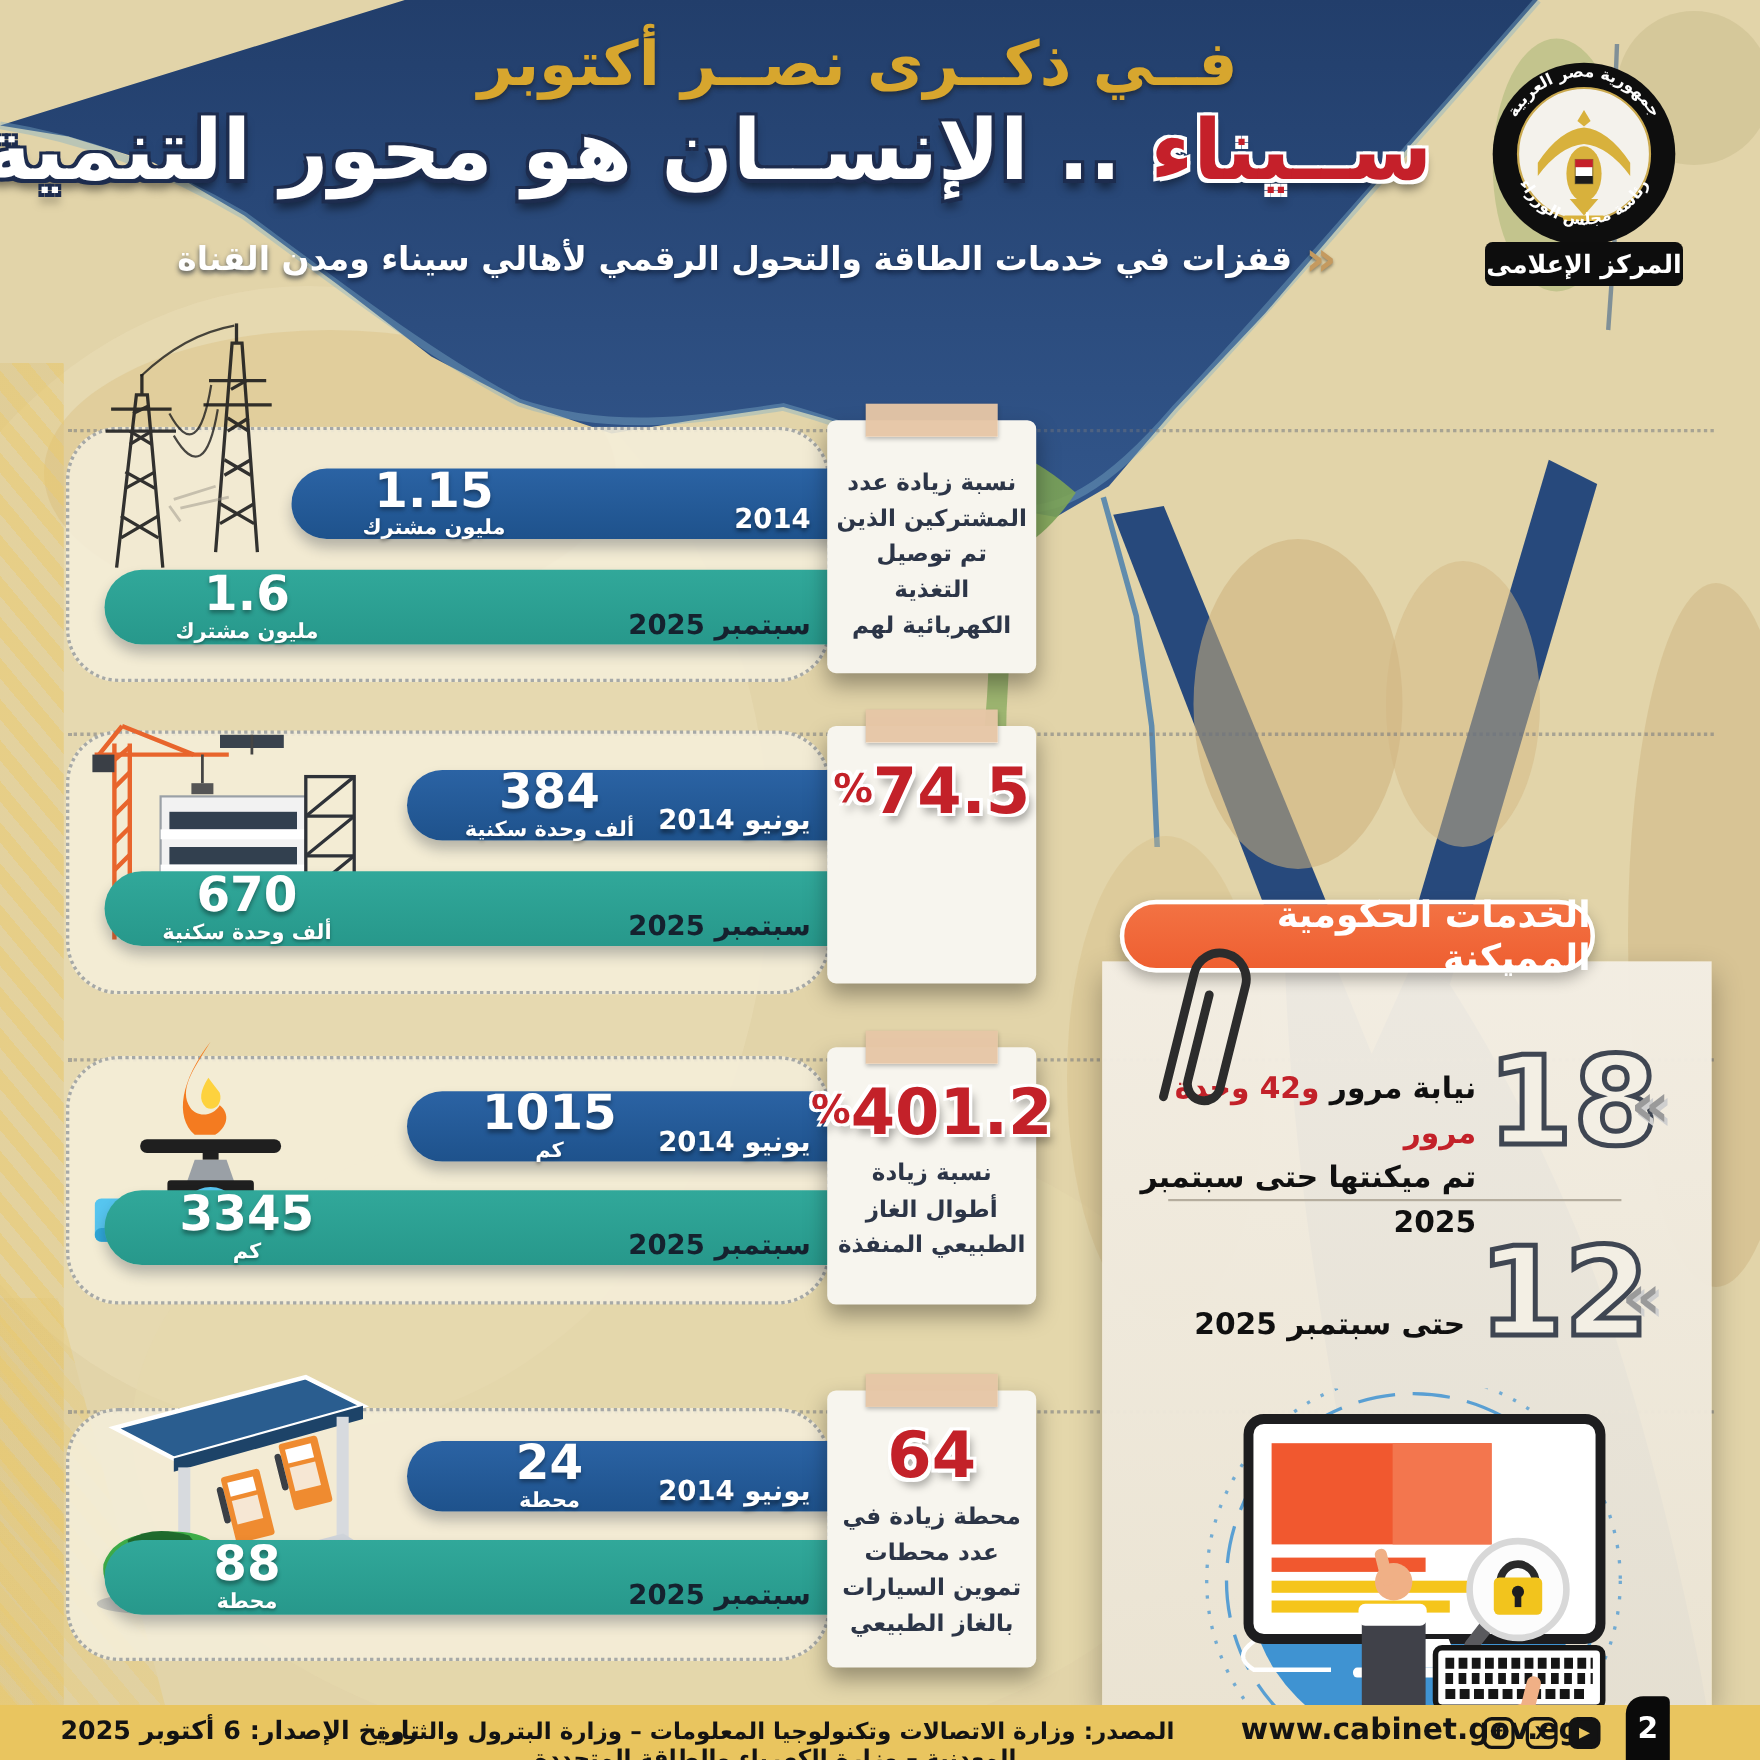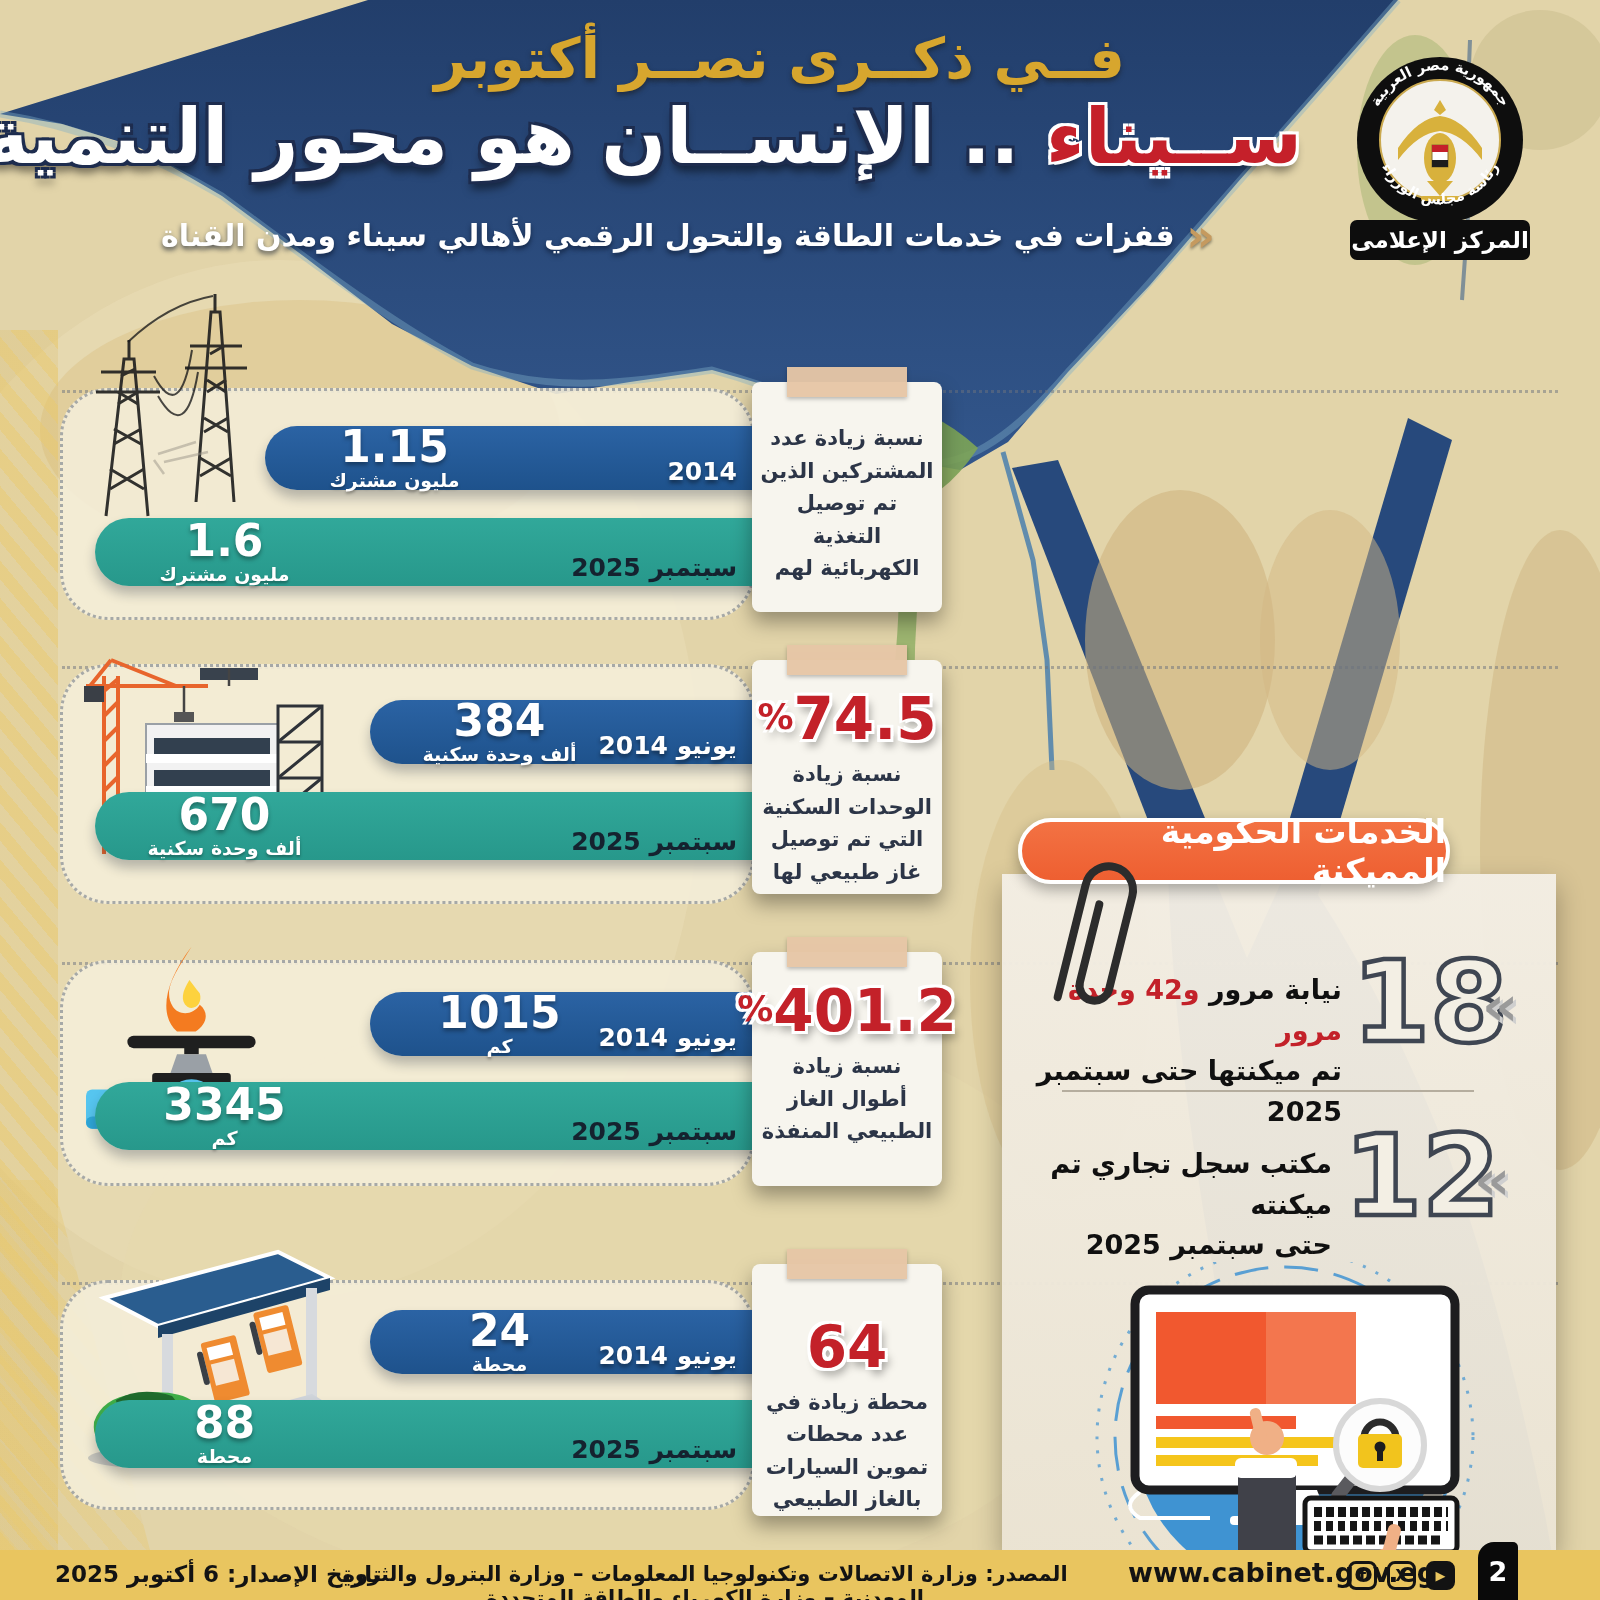--- a/index.html
+++ b/index.html
@@ -81,21 +81,21 @@
 
   .s3-panel{left:60px;top:960px;width:695px;height:226px;}
   .s3-blue{left:370px;top:992px;width:395px;}
   .s3-teal{left:95px;top:1082px;width:670px;}
   .s3-call{left:752px;top:952px;height:234px;}
   .s3-icon{left:86px;top:940px;width:212px;height:208px;}
 
   .s4-panel{left:60px;top:1280px;width:695px;height:230px;}
   .s4-blue{left:370px;top:1310px;width:395px;}
   .s4-teal{left:95px;top:1400px;width:670px;}
-  .s4-call{left:752px;top:1264px;height:252px;justify-content:flex-end;}
+  .s4-call{left:752px;top:1264px;height:252px;}
   .s4-icon{left:74px;top:1234px;width:266px;height:252px;}
 
   
   .svc-paper{position:absolute;left:1002px;top:874px;width:554px;height:676px;z-index:3;
     background:linear-gradient(180deg,rgba(243,238,228,.97),rgba(235,228,212,.97));
     box-shadow:0 12px 26px rgba(0,0,0,.3);}
   .svc-header{position:absolute;left:1018px;top:818px;width:432px;height:66px;z-index:5;
     background:linear-gradient(180deg,#f37243,#ee5f31);border:4px solid #fff;border-radius:34px;
     color:#fff;font-size:33px;font-weight:800;display:flex;align-items:center;justify-content:center;
     direction:rtl;box-shadow:0 6px 14px rgba(0,0,0,.3);}
@@ -306,21 +306,20 @@
       <div class="num">670</div>
       <div class="unit">ألف وحدة سكنية</div>
     </div>
     <div class="bar-year">سبتمبر 2025</div>
   </div>
   <div class="callout s2-call">
     <div class="tape"></div>
     <div class="pct">
       <span class="sign">%</span><span>74.5</span>
     </div>
-    <div class="desc">نسبة زيادة الوحدات السكنية التي تم توصيل غاز طبيعي لها</div>
   </div>
 
   <div class="panel s3-panel"></div>
   <svg class="icon s3-icon" viewBox="0 0 205 200">
     <path d="M102,6 C86,32 74,48 84,64 C90,73 104,72 110,62 C120,70 116,82 106,88 L88,88 C70,72 76,40 102,6 Z" fill="#f47b20"></path>
     <path d="M100,38 C93,49 91,58 98,64 C105,68 113,61 110,51 C106,46 103,42 100,38 Z" fill="#fdd23e"></path>
     <rect x="40" y="92" width="124" height="12" rx="6" fill="#1f1f1f"></rect>
     <rect x="95" y="102" width="14" height="8" fill="#1f1f1f"></rect>
     <path d="M88,110 h28 l7,20 h-42 Z" fill="#9aa0a6"></path>
     <rect x="64" y="128" width="76" height="16" rx="3" fill="#1f1f1f"></rect>
@@ -412,21 +411,21 @@
   <div class="svc-text t1">
     <span>نيابة مرور </span><span class="red">و42 وحدة مرور</span><br>
     <span>تم ميكنتها حتى سبتمبر 2025</span>
   </div>
 
   <div class="svc-div"></div>
 
   <div class="svc-num n12">12</div>
   <div class="svc-chev c2">«</div>
   <div class="svc-text t2">
-    <span>مكتب سجل تجاري تم ميكنته</span><span class="red"></span><br>
+    <span class="red"></span><br>
     <span>حتى سبتمبر 2025</span>
   </div>
 
   <div class="ill">
     <svg viewBox="0 0 425 288" width="425" height="288">
       <circle cx="205" cy="175" r="150" fill="#3f93d2"></circle>
       <circle cx="205" cy="175" r="170" fill="none" stroke="#3f93d2" stroke-width="3" stroke-dasharray="34 16" opacity="0.85"></circle>
       <circle cx="205" cy="175" r="188" fill="none" stroke="#3f93d2" stroke-width="3" stroke-dasharray="3 11" opacity="0.7"></circle>
       <path d="M60,230 q-20,14 0,26 h70" stroke="#ffffff" stroke-width="4" fill="none"></path>
       <rect x="55" y="28" width="320" height="200" rx="14" fill="#ffffff" stroke="#1d1d1f" stroke-width="9"></rect>

